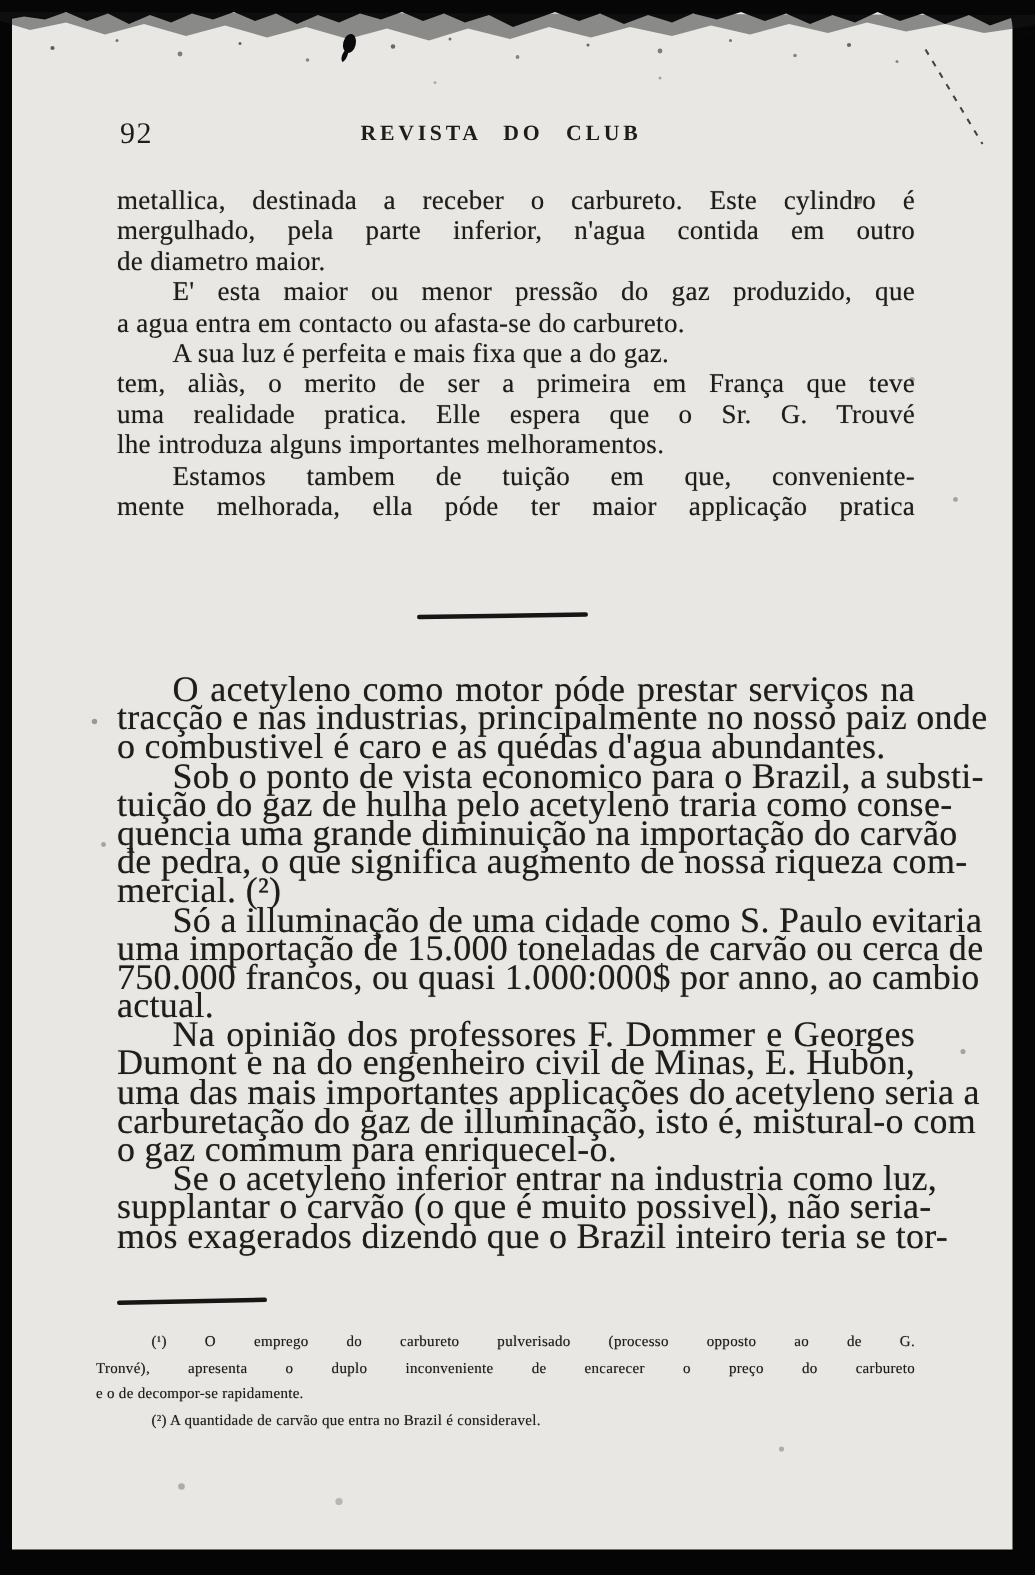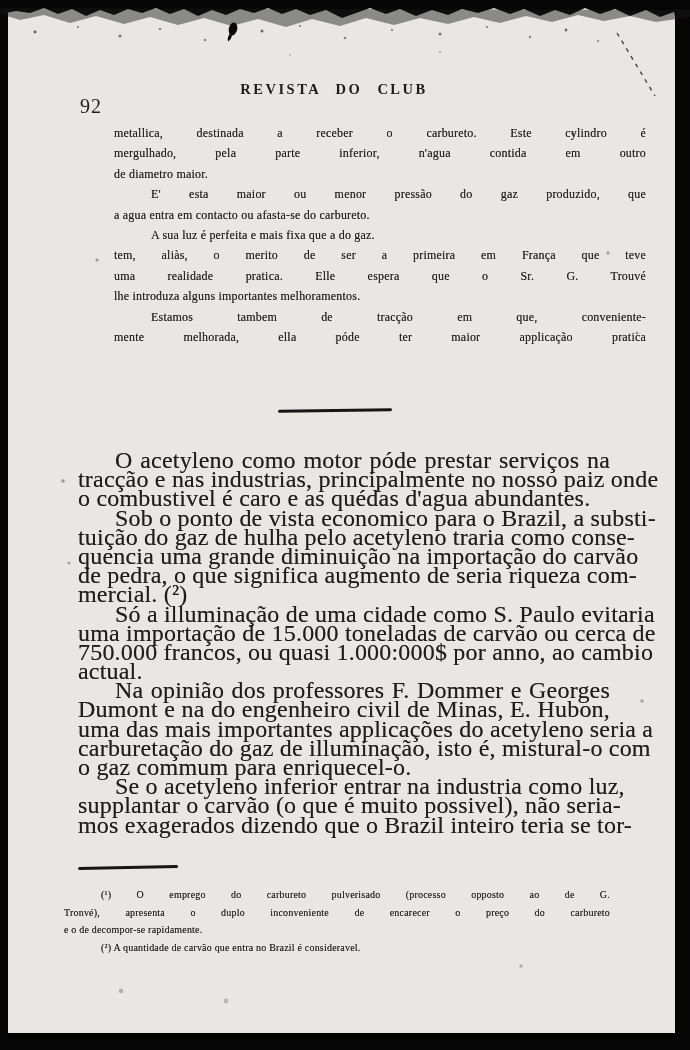--- a/index.html
+++ b/index.html
@@ -11,28 +11,28 @@
     color:#1e1d1a;
   }
   
   .edge{position:absolute;background:#050505;}
   .edge-left{left:0;top:0;width:8px;height:1050px;}
   .edge-right{right:0;top:0;width:15px;height:1050px;}
   .edge-bottom{left:0;bottom:0;width:690px;height:17px;}
   .artifacts{position:absolute;left:0;top:0;pointer-events:none;}
   
   .header-row{position:absolute;top:78px;left:78px;width:532px;height:22px;}
-  .page-number{position:absolute;left:2px;top:0;font-size:20px;letter-spacing:1px;margin-top:17px;}
+  .page-number{position:absolute;left:2px;top:0;font-size:20px;letter-spacing:1px;}
   .header-title{
     position:absolute;left:0;right:20px;top:3px;text-align:center;
     font-size:14.5px;font-weight:700;letter-spacing:2.5px;word-spacing:9px;
   }
   
   .text-block{position:absolute;left:78px;width:532px;}
-  .block-upper{top:123px;font-size:12px;margin-left:36px;}
+  .block-upper{top:123px;font-size:18px;}
   .block-lower{top:451px;font-size:24px;}
   .fn-block{top:886px;left:64px;width:546px;font-size:10px;}
   .tline{
     text-align:justify;text-align-last:justify;
     white-space:nowrap;letter-spacing:0.2px;
     text-shadow:0 0 0.5px rgba(30,29,26,0.55);
   }
   .block-upper .tline{height:20.4px;line-height:20.4px;}
   .block-lower .tline{height:19.2px;line-height:19.2px;}
   .fn-block .tline{height:17.5px;line-height:17.5px;}
@@ -106,34 +106,34 @@
   <div class="text-block block-upper">
       <div class="tline">metallica, destinada a receber o carbureto. Este cylindro é</div>
       <div class="tline">mergulhado, pela parte inferior, n'agua contida em outro</div>
       <div class="tline last">de diametro maior.</div>
       <div class="tline ind">E' esta maior ou menor pressão do gaz produzido, que</div>
       <div class="tline last">a agua entra em contacto ou afasta-se do carbureto.</div>
       <div class="tline last ind">A sua luz é perfeita e mais fixa que a do gaz.</div>
       <div class="tline">tem, aliàs, o merito de ser a primeira em França que teve</div>
       <div class="tline">uma realidade pratica.  Elle  espera  que o Sr. G. Trouvé</div>
       <div class="tline last">lhe introduza alguns importantes melhoramentos.</div>
-      <div class="tline ind">Estamos tambem de tracção em que, conveniente-</div>
+      <div class="tline ind">Estamos tambem de tuição em que, conveniente-</div>
       <div class="tline">mente melhorada, ella póde ter maior applicação pratica</div>
     </div>
 
   <div class="divider divider-mid"></div>
 
   <div class="text-block block-lower">
       <div class="tline ind">O acetyleno como motor póde prestar serviços na</div>
       <div class="tline">tracção e nas industrias, principalmente no nosso paiz onde</div>
       <div class="tline last">o combustivel é caro e as quédas d'agua abundantes.</div>
       <div class="tline ind">Sob o ponto de vista economico para o Brazil, a substi-</div>
       <div class="tline">tuição do gaz de hulha pelo acetyleno traria como conse-</div>
       <div class="tline">quencia uma grande diminuição na importação do carvão</div>
-      <div class="tline">de pedra, o que significa augmento de seria riqueza com-</div>
+      <div class="tline">de pedra, o que significa augmento de nossa riqueza com-</div>
       <div class="tline last">mercial. (²)</div>
       <div class="tline ind">Só a illuminação de uma cidade como S. Paulo evitaria</div>
       <div class="tline">uma importação de 15.000 toneladas de carvão ou cerca de</div>
       <div class="tline">750.000 francos, ou quasi 1.000:000$ por anno, ao cambio</div>
       <div class="tline last">actual.</div>
       <div class="tline ind">Na opinião dos professores F. Dommer e Georges</div>
       <div class="tline">Dumont e na do engenheiro civil de Minas, E. Hubon,</div>
       <div class="tline">uma das mais importantes applicações do acetyleno seria a</div>
       <div class="tline">carburetação do gaz de illuminação, isto é, mistural-o com</div>
       <div class="tline last">o gaz commum para enriquecel-o.</div>

